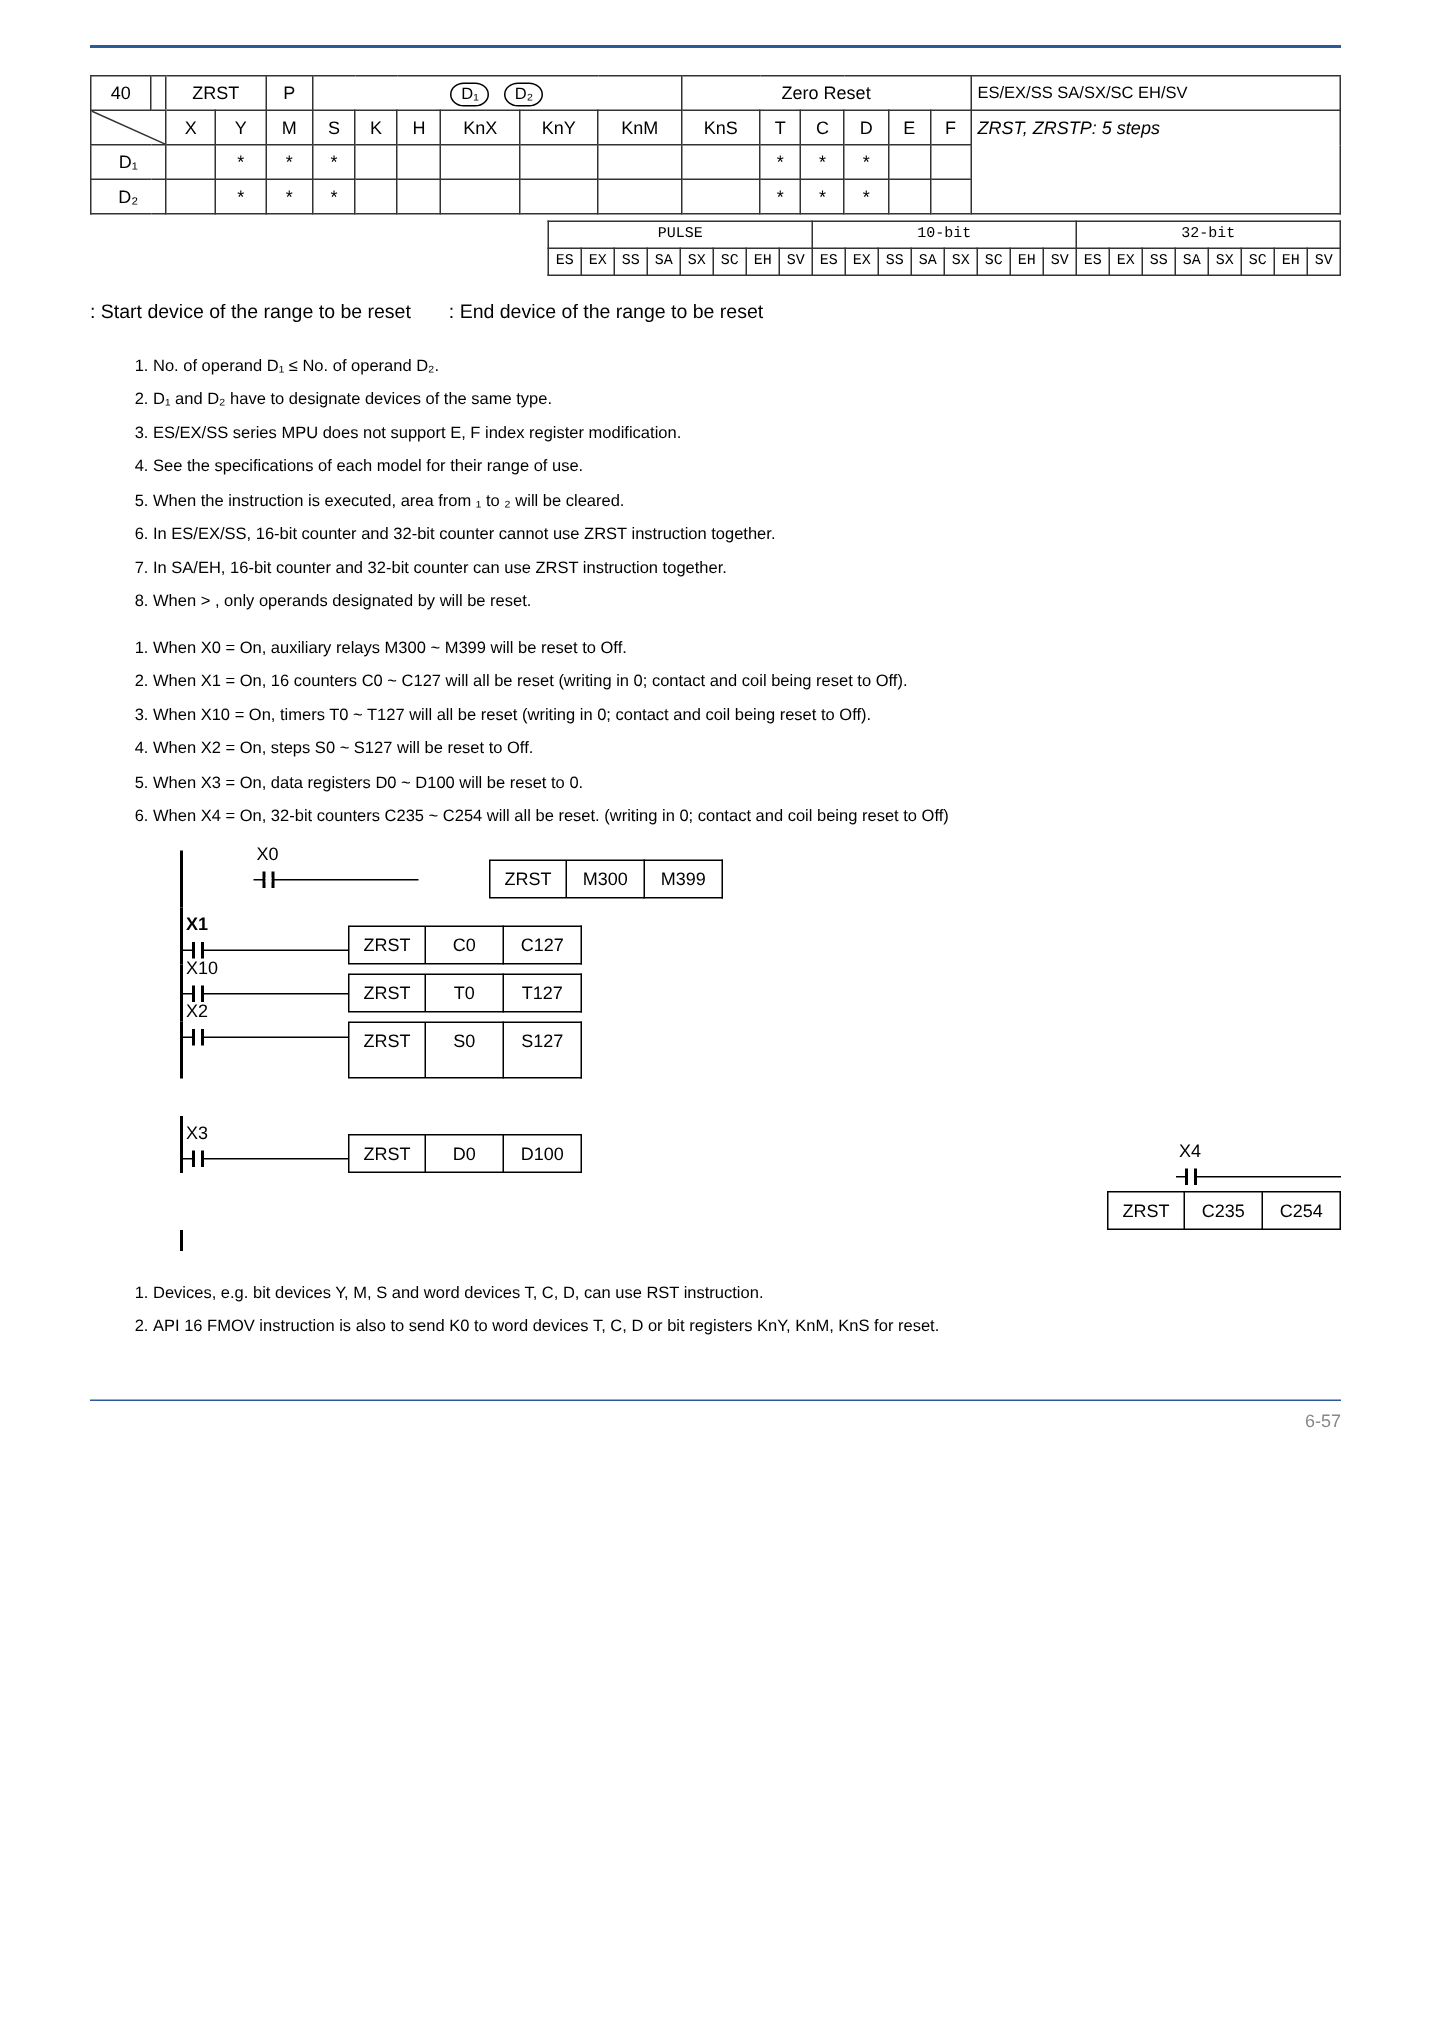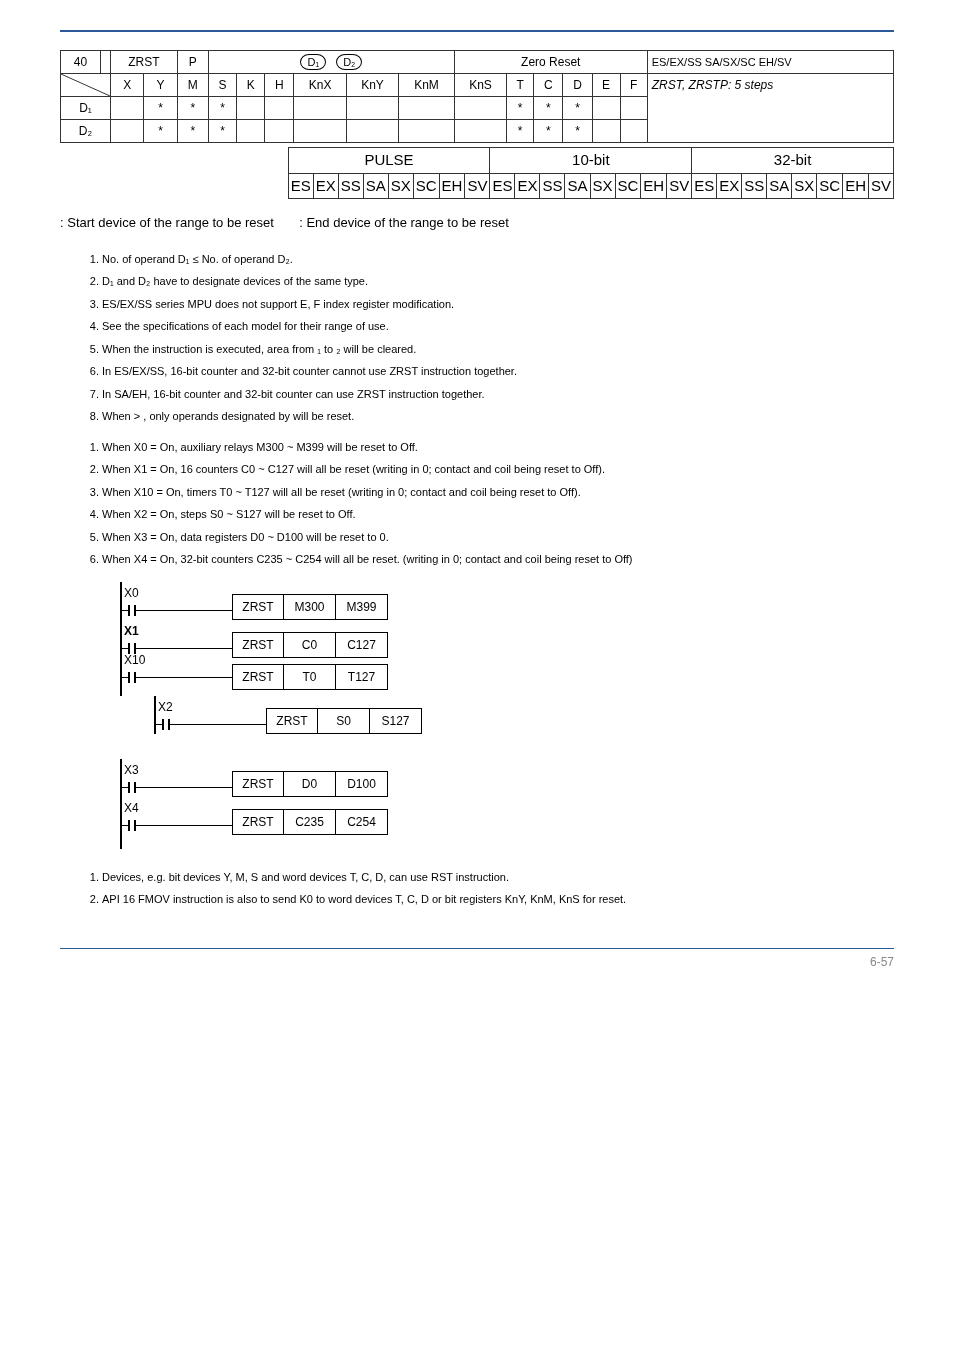--- a/index.html
+++ b/index.html
@@ -12,21 +12,21 @@
     background: #fff;
     width: 954px;
     line-height: 1.5;
   }
   .hr-top { border-top: 2px solid #2a5a9a; margin-bottom: 18px; }
   table.spec { border-collapse: collapse; width: 100%; margin-bottom: 4px; }
   table.spec td, table.spec th { border: 1px solid #333; text-align: center; padding: 2px 4px; font-size: 12px; vertical-align: middle; }
   .diag { position: relative; height: 22px; }
   .diag svg { position: absolute; left:0; top:0; width:100%; height:100%; }
   .right-label { text-align: left !important; padding-left: 6px; }
-  .small-tbl { border-collapse: collapse; font-size: 15px; }
+  .small-tbl { border-collapse: collapse; font-size: 10px; font-family: Liberation Mono, monospace; }
   .small-tbl td { border: 1px solid #333; padding: 1px 2px; text-align: center; min-width: 22px; }
   .desc-row { margin: 14px 0 18px 0; font-size: 13px; }
   ol { margin: 4px 0 14px 0; padding-left: 42px; }
   ol li { margin-bottom: 6px; font-size: 11px; }
   .ladder { margin: 8px 0 8px 60px; }
   .box3 { display: flex; }
   .box3 span { border: 1px solid #000; padding: 3px 0; text-align: center; font-size: 12px; width: 52px; }
   .box3 span + span { border-left: none; }
   .footer-line { border-top: 1px solid #2a5a9a; margin-top: 40px; }
   .pagenum { text-align: right; font-size: 12px; color: #888; margin-top: 4px; margin-bottom: 10px; }
@@ -173,21 +173,21 @@
 <ol>
   <li>When X0 = On, auxiliary relays M300 ~ M399 will be reset to Off.</li>
   <li>When X1 = On, 16 counters C0 ~ C127 will all be reset (writing in 0; contact and coil being reset to Off).</li>
   <li>When X10 = On, timers T0 ~ T127 will all be reset (writing in 0; contact and coil being reset to Off).</li>
   <li>When X2 = On, steps S0 ~ S127 will be reset to Off.</li>
   <li>When X3 = On, data registers D0 ~ D100 will be reset to 0.</li>
   <li>When X4 = On, 32-bit counters C235 ~ C254 will all be reset. (writing in 0; contact and coil being reset to Off)</li>
 </ol>
 
 <div class="ladder" id="ladder">
-    <div style="display: flex; align-items: flex-end; height: 38px;">
+    <div style="display: flex; align-items: center; height: 38px; gap: 47px;">
     <div style="width:2px;background:#000;align-self:stretch;"></div>
     <div style="position:relative;width:110px;height:20px;">
       <div style="position:absolute;left:0;right:0;bottom:9px;height:1px;background:#000;"></div>
       <div style="position:absolute;left:6px;bottom:4px;width:2px;height:11px;background:#000;"></div>
       <div style="position:absolute;left:12px;bottom:4px;width:2px;height:11px;background:#000;"></div>
       <div style="position:absolute;left:8px;bottom:8px;width:4px;height:3px;background:#fff;"></div>
       <div style="position:absolute;left:2px;bottom:18px;font-size:12px;">X0</div>
     </div>
     <div style="display:flex;margin-bottom:0px;" class="box3">
       <span>ZRST</span>
@@ -218,21 +218,21 @@
       <div style="position:absolute;left:12px;bottom:4px;width:2px;height:11px;background:#000;"></div>
       <div style="position:absolute;left:8px;bottom:8px;width:4px;height:3px;background:#fff;"></div>
       <div style="position:absolute;left:2px;bottom:18px;font-size:12px;">X10</div>
     </div>
     <div style="display:flex;margin-bottom:0px;" class="box3">
       <span>ZRST</span>
       <span>T0</span>
       <span>T127</span>
     </div>
     </div>
-    <div style="display: flex; align-items: flex-end; height: 38px; margin-left: 34px;">
+    <div style="display: flex; height: 38px;">
     <div style="width:2px;background:#000;align-self:stretch;"></div>
     <div style="position:relative;width:110px;height:20px;">
       <div style="position:absolute;left:0;right:0;bottom:9px;height:1px;background:#000;"></div>
       <div style="position:absolute;left:6px;bottom:4px;width:2px;height:11px;background:#000;"></div>
       <div style="position:absolute;left:12px;bottom:4px;width:2px;height:11px;background:#000;"></div>
       <div style="position:absolute;left:8px;bottom:8px;width:4px;height:3px;background:#fff;"></div>
       <div style="position:absolute;left:2px;bottom:18px;font-size:12px;">X2</div>
     </div>
     <div style="display:flex;margin-bottom:0px;" class="box3">
       <span>ZRST</span>
@@ -248,21 +248,21 @@
       <div style="position:absolute;left:12px;bottom:4px;width:2px;height:11px;background:#000;"></div>
       <div style="position:absolute;left:8px;bottom:8px;width:4px;height:3px;background:#fff;"></div>
       <div style="position:absolute;left:2px;bottom:18px;font-size:12px;">X3</div>
     </div>
     <div style="display:flex;margin-bottom:0px;" class="box3">
       <span>ZRST</span>
       <span>D0</span>
       <span>D100</span>
     </div>
     </div>
-    <div style="display: flex; align-items: flex-end; height: 38px;">
+    <div style="display: flex; align-items: flex-end; height: 38px; flex-direction: column;">
     <div style="width:2px;background:#000;align-self:stretch;"></div>
     <div style="position:relative;width:110px;height:20px;">
       <div style="position:absolute;left:0;right:0;bottom:9px;height:1px;background:#000;"></div>
       <div style="position:absolute;left:6px;bottom:4px;width:2px;height:11px;background:#000;"></div>
       <div style="position:absolute;left:12px;bottom:4px;width:2px;height:11px;background:#000;"></div>
       <div style="position:absolute;left:8px;bottom:8px;width:4px;height:3px;background:#fff;"></div>
       <div style="position:absolute;left:2px;bottom:18px;font-size:12px;">X4</div>
     </div>
     <div style="display:flex;margin-bottom:0px;" class="box3">
       <span>ZRST</span>

